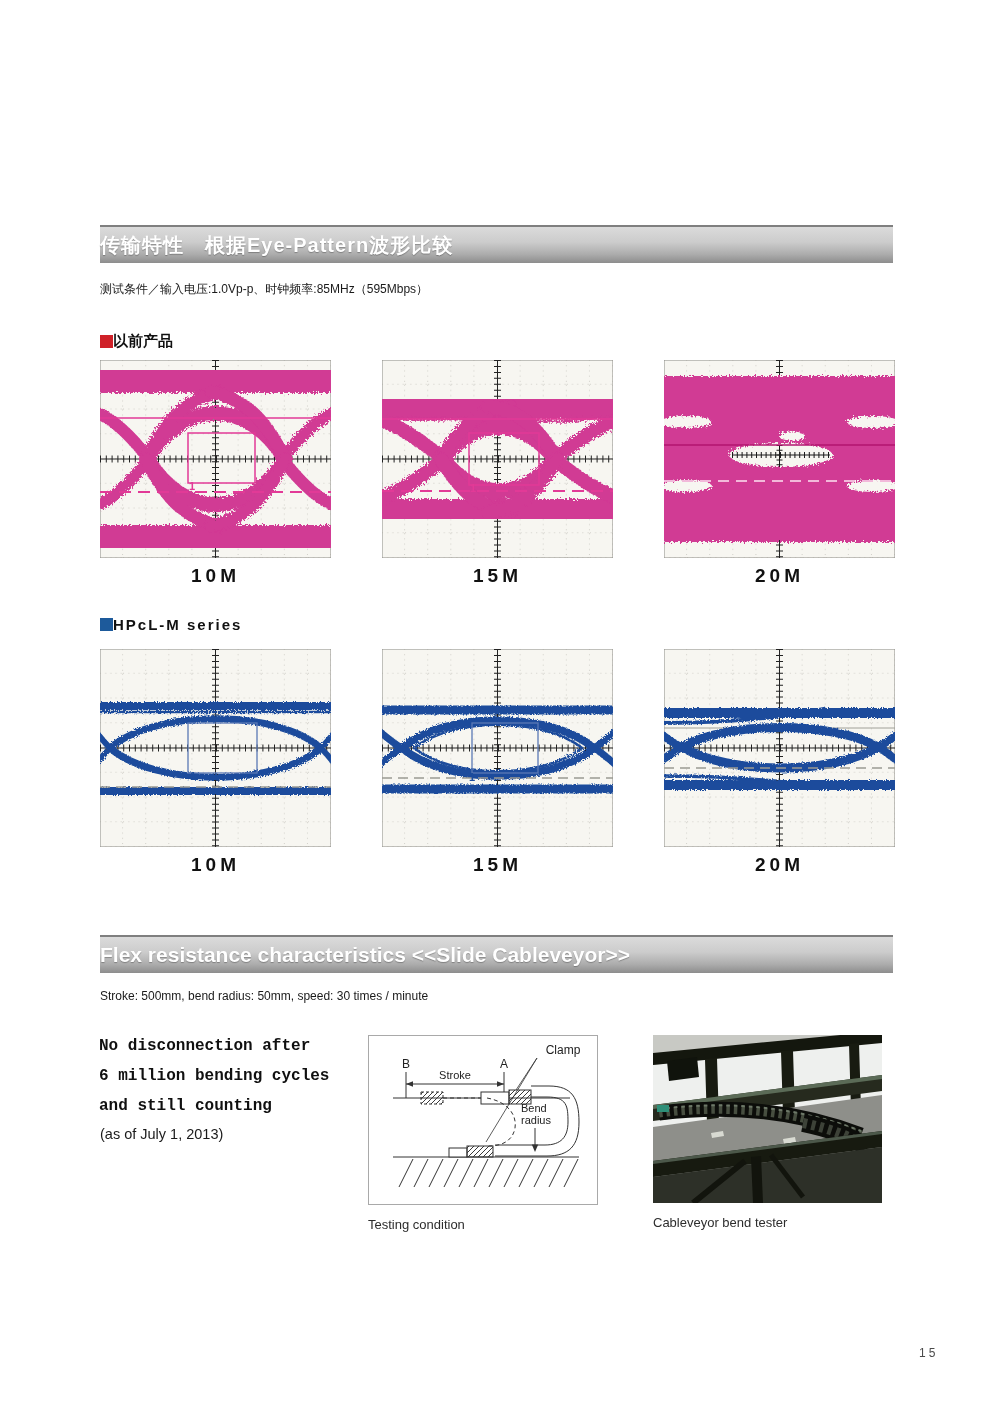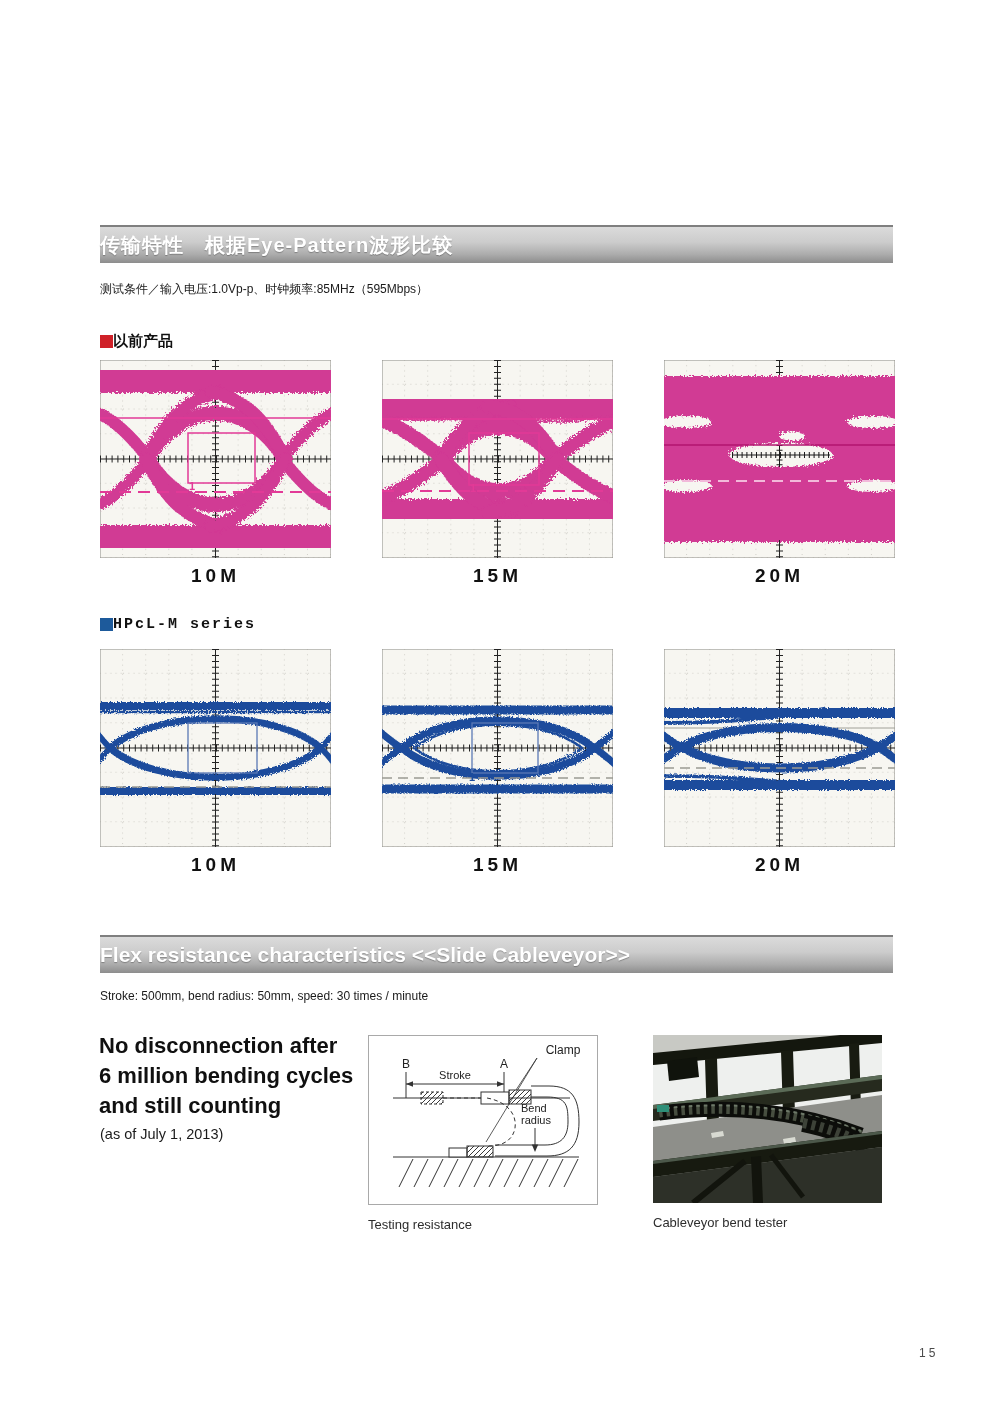--- a/index.html
+++ b/index.html
@@ -17,33 +17,33 @@
 
   .cond{position:absolute;left:100px;font-size:12px;color:#1a1a1a;}
   .cond1{top:281px;}
   .cond2{top:989px;text-align:center;}
 
   .group-label{position:absolute;left:100px;display:flex;align-items:center;
                font-weight:bold;font-size:15px;color:#111;}
   .group-label .sq{width:13px;height:13px;display:inline-block;}
   .g1{top:332px;}
   .g1 .sq{background:#cf2128;}
-  .g2{top:616px;letter-spacing:2px;font-family:Liberation Mono, monospace;}
+  .g2{top:616px;letter-spacing:2px;}
   .g2 .sq{background:#1d5a9b;}
 
   .scope-row{position:absolute;left:100px;display:flex;gap:51px;}
   .row1{top:360px;}
   .row2{top:649px;}
   .scope{width:231px;}
   .scope svg{display:block;}
   .scope-label{text-align:center;margin-top:7px;font-size:19px;font-weight:bold;
                letter-spacing:4px;color:#111;}
 
-  .headline{position:absolute;left:99px;top:1031px;width:290px;font-size:22px;
-            font-weight:bold;color:#101010;line-height:30px;}
+  .headline{position:absolute;left:99px;top:1031px;width:290px;font-size:16px;
+            font-weight:bold;color:#101010;line-height:30px;font-family:Liberation Mono, monospace;}
   .note{position:absolute;left:100px;top:1126px;font-size:14.5px;color:#1a1a1a;text-align:center;}
 
   .figure{position:absolute;top:1035px;}
   .fig-diagram{left:368px;width:230px;}
   .fig-photo{left:622px;width:229px;padding-left:31px;}
   .fig-frame{border:1px solid #a9a9a9;background:#ffffff;line-height:0;}
   .fig-photo .fig-frame{border:none;}
   .fig-caption{margin-top:12px;font-size:13px;color:#2d2d2d;line-height:15px;}
 
   .page-num{position:absolute;left:919px;top:1346px;font-size:12px;color:#4a4a4a;letter-spacing:3px;}
@@ -314,21 +314,21 @@
         <polygon points="166,116 162.8,108.5 169.2,108.5" fill="#333"></polygon>
 
         <text x="37" y="32" font-size="12" fill="#222" text-anchor="middle">B</text>
         <text x="135" y="32" font-size="12" fill="#222" text-anchor="middle">A</text>
         <text x="86" y="43" font-size="11" fill="#222" text-anchor="middle">Stroke</text>
         <text x="194" y="18" font-size="12" fill="#222" text-anchor="middle">Clamp</text>
         <text x="152" y="76" font-size="11" fill="#222">Bend</text>
         <text x="152" y="88" font-size="11" fill="#222">radius</text>
       </svg>
     </div>
-    <div class="fig-caption">Testing resistance</div>
+    <div class="fig-caption">Testing condition</div>
   </div>
 
   <div class="figure fig-photo">
     <div class="fig-frame">
       <svg viewBox="0 0 229 168" width="229" height="168">
         <rect x="0" y="0" width="229" height="168" fill="#c8c9c4"></rect>
         <polygon points="0,30 229,6 229,72 0,96" fill="#eef0ee"></polygon>
         <polygon points="0,18 229,-4 229,8 0,30" fill="#14170e"></polygon>
         <polygon points="14,26 44,22 46,42 16,46" fill="#10130c"></polygon>
         <polygon points="52,24 64,23 66,88 54,89" fill="#181b11"></polygon>

